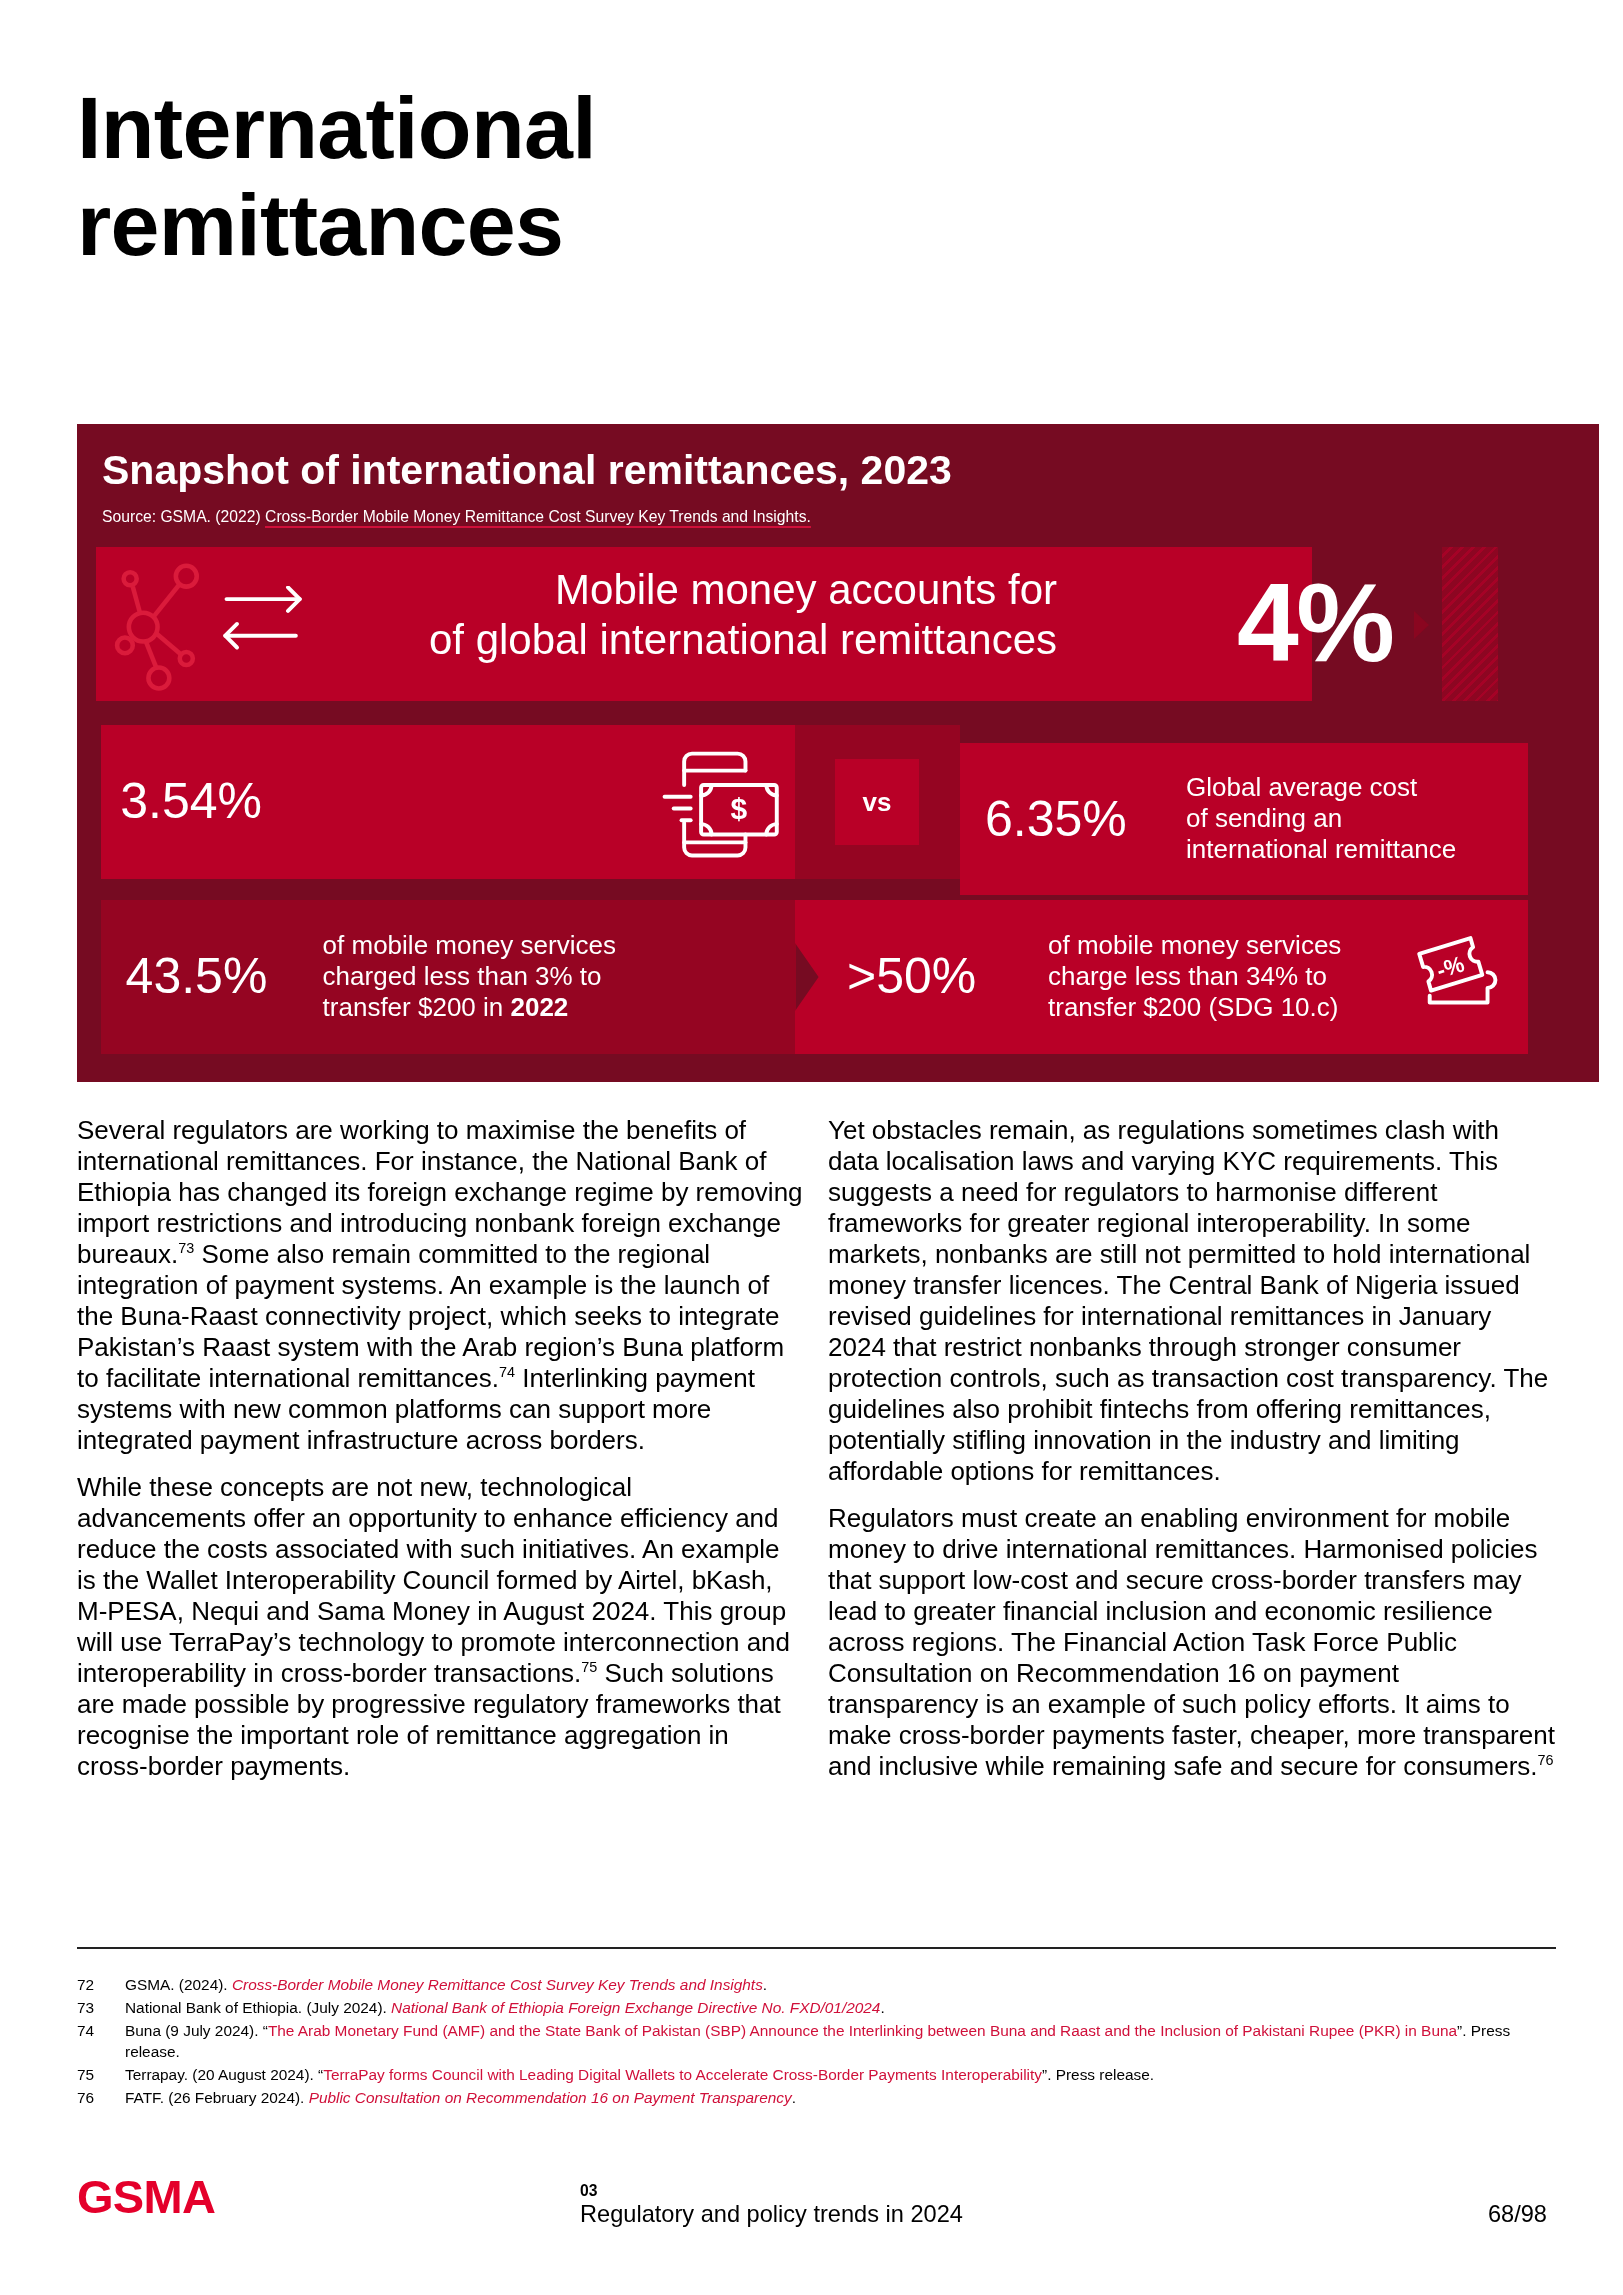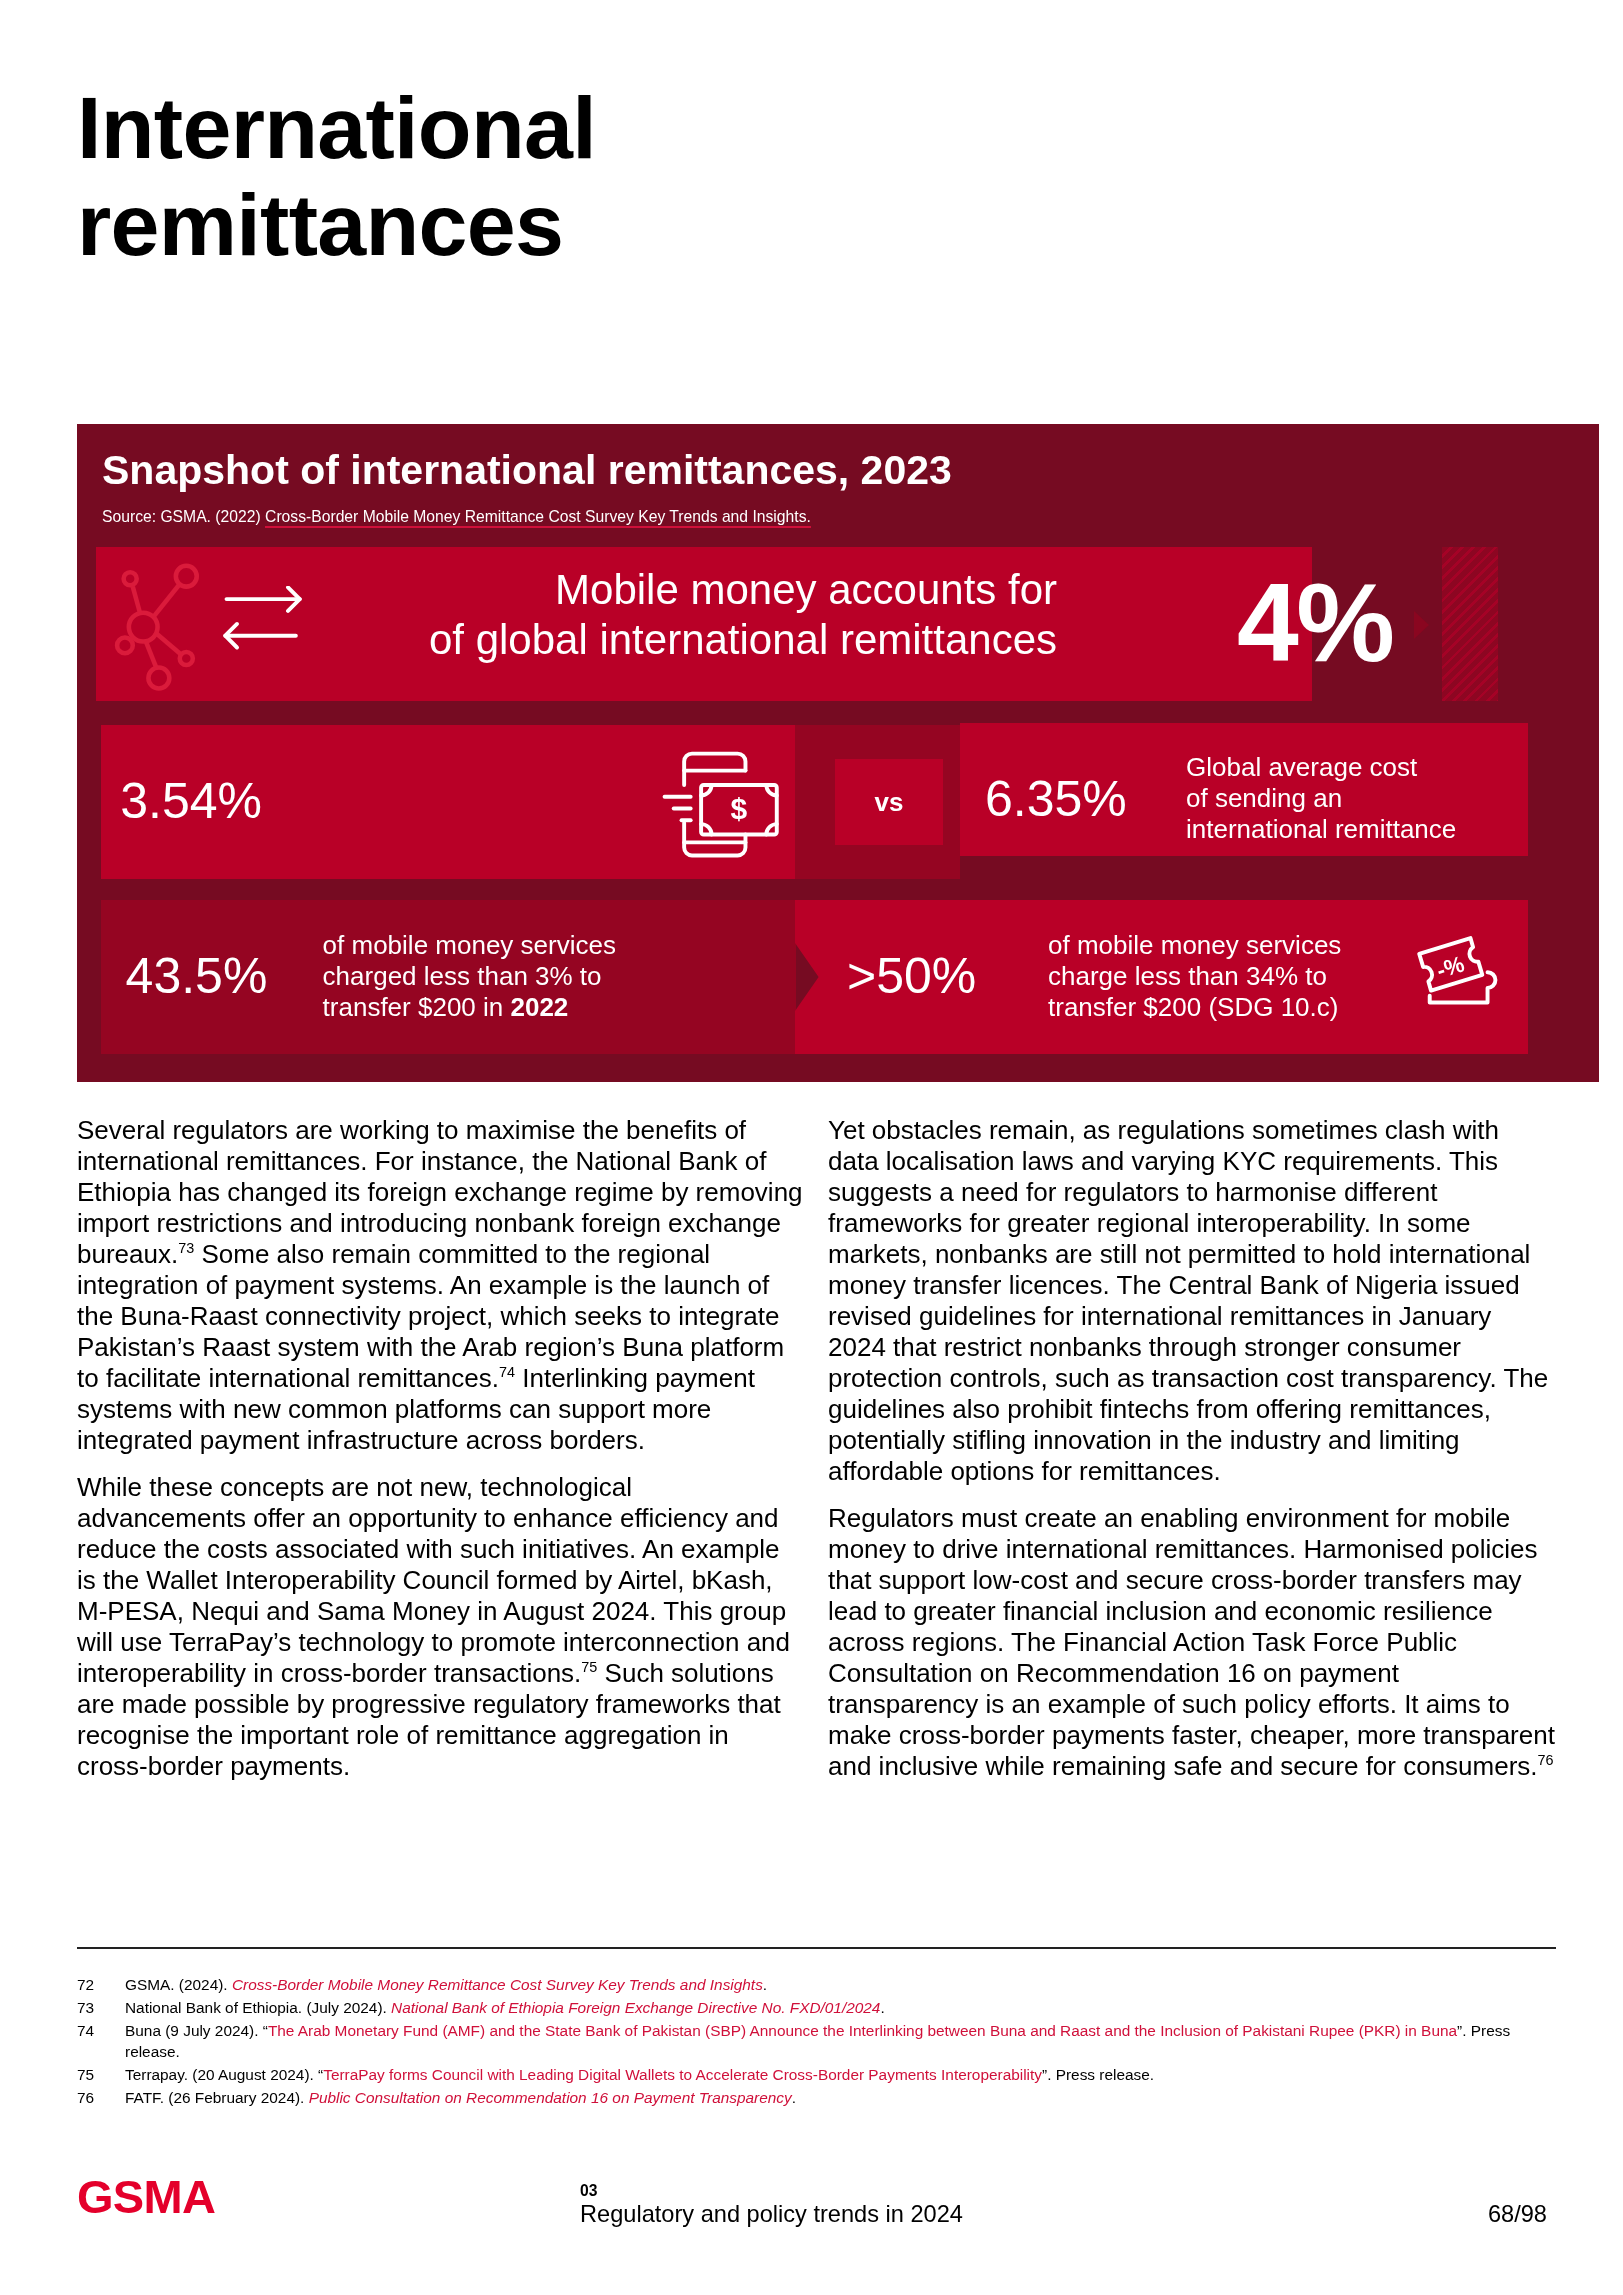--- a/index.html
+++ b/index.html
@@ -43,24 +43,24 @@
     position:absolute; left:1318px; top:64px; width:0; height:0;
     border-top:14.4px solid transparent; border-bottom:14.4px solid transparent;
     border-left:15.7px solid #8a0620;
   }
   .network-icon { position:absolute; left:7.9px; top:6.5px; }
   .arrows-icon { position:absolute; left:124px; top:39px; }
 
   .row2-left { left:23.6px; top:301px; width:695px; height:154px; }
   .row2-mid { position:absolute; left:718px; top:301px; width:165px; height:154px; background:#950522; }
   .vs-box {
-    position:absolute; left:758px; top:335px; width:108px; height:86px; background:#b90027;
+    position:absolute; left:758px; top:335px; width:84px; height:86px; background:#b90027;
     color:#fff; font-weight:700; font-size:26px; display:flex; align-items:center; justify-content:center;
   }
-  .row2-right { left:883px; top:299px; width:568px; height:133px; }
+  .row2-right { left:883px; top:319px; width:568px; height:152px; }
 
   .big-bold { position:absolute; color:#fff; font-weight:400; font-size:50px; }
   .big-light { position:absolute; color:#fff; font-weight:400; font-size:50px; }
   .desc { position:absolute; color:#fff; font-size:26px; line-height:31px; }
   .desc b { font-weight:700; }
   .desc sup { font-size:14.4px; }
 
   .row3-left { position:absolute; left:23.6px; top:476px; width:695px; height:154px; background:#950522; }
   .row3-right { left:718px; top:476px; width:733px; height:154px;
     clip-path: polygon(0 0,100% 0,100% 100%,0 100%,0 72%,23.6px 50%,0 28%); }

